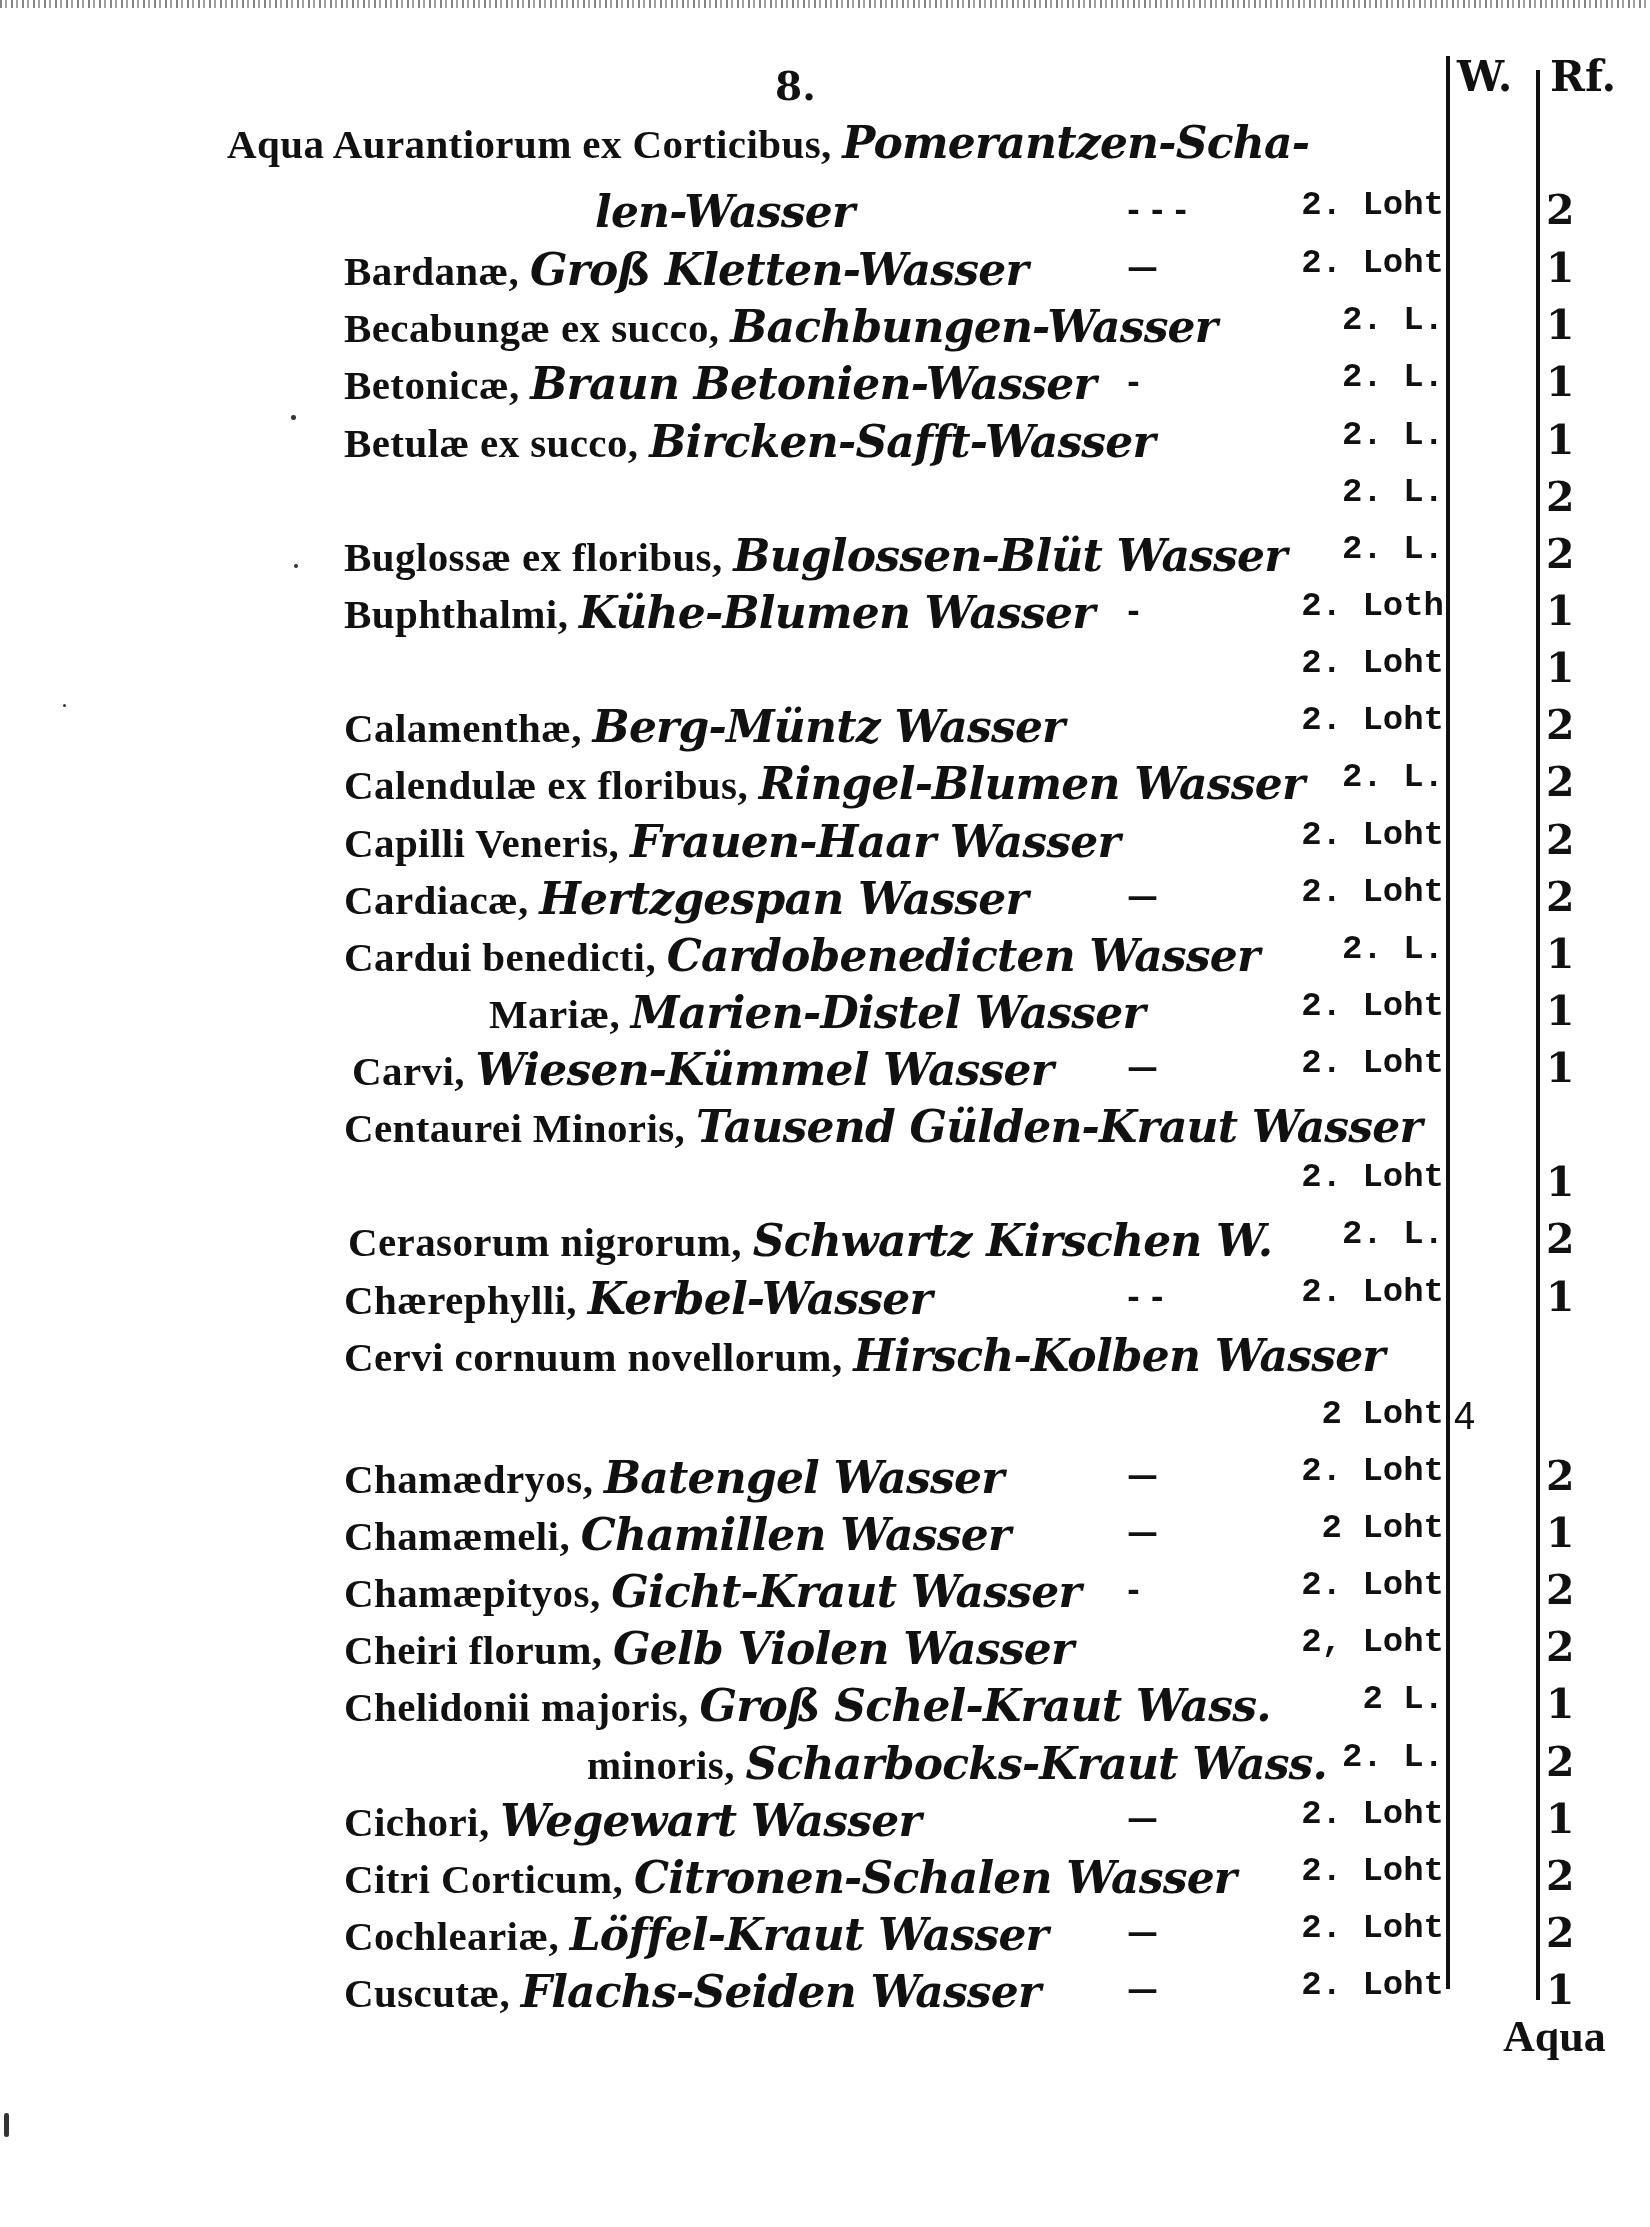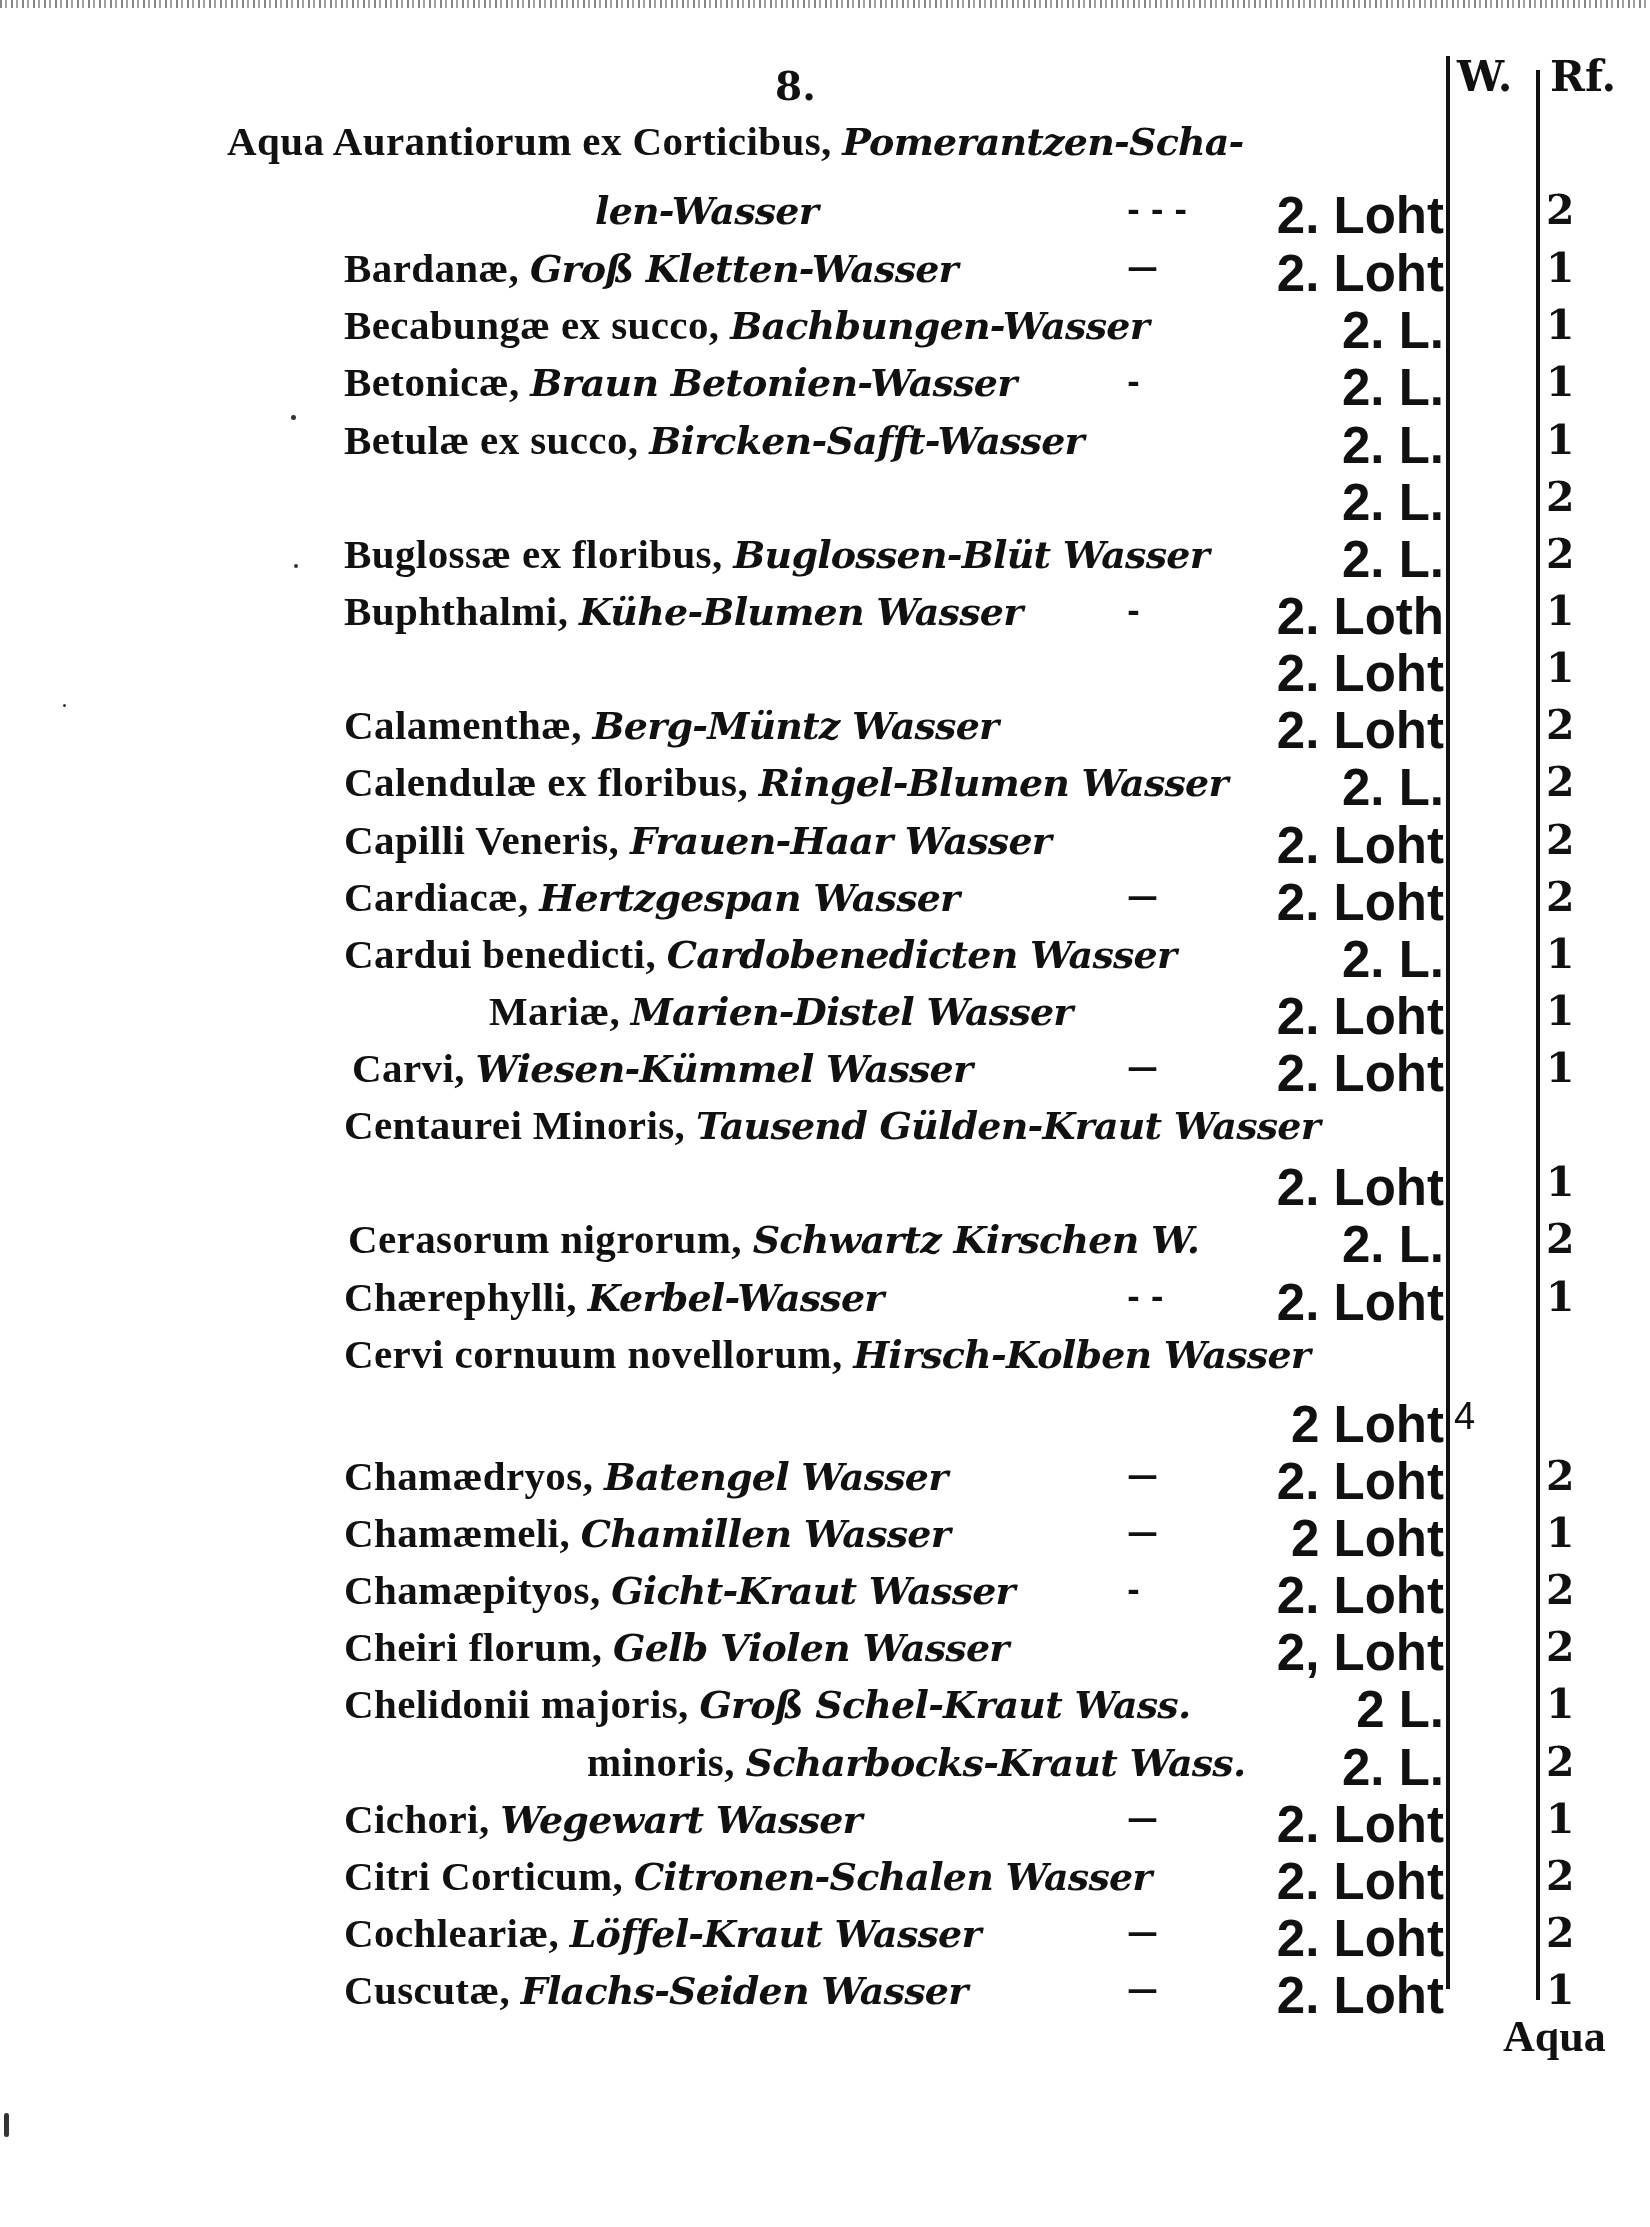--- a/index.html
+++ b/index.html
@@ -30,29 +30,29 @@
   .hdr-rf { left: 1550px; }
 
   .row { position: absolute; left: 0; width: 1651px; height: 55px; }
   .latin {
     position: absolute; font-size: 41px; white-space: nowrap;
     font-family: "Liberation Serif", "DejaVu Serif", serif; font-weight: bold;
     letter-spacing: 0.4px;
   }
   .german {
     font-family: "DejaVu Serif", serif; font-weight: bold; font-style: italic;
-    font-size: 38px; letter-spacing: -0.8px;
+    font-size: 44px; letter-spacing: -0.8px;
   }
   .dash {
     position: absolute; font-size: 31px; font-weight: bold;
   }
   .qty {
-    position: absolute; font-size: 51px; font-weight: bold; white-space: nowrap;
+    position: absolute; font-size: 34px; font-weight: bold; white-space: nowrap;
     text-align: right; right: 207px;
-    font-family: Liberation Sans, sans-serif;
+    font-family: Liberation Mono, monospace;
     margin-left: 43px;
   }
   .w-val {
     position: absolute; left: 1454px; font-size: 38px;
     font-family: "Liberation Sans", sans-serif;
   }
   .rf-val {
     position: absolute; left: 1546px; font-size: 41px; font-weight: bold;
     font-family: "DejaVu Serif", serif;
   }

